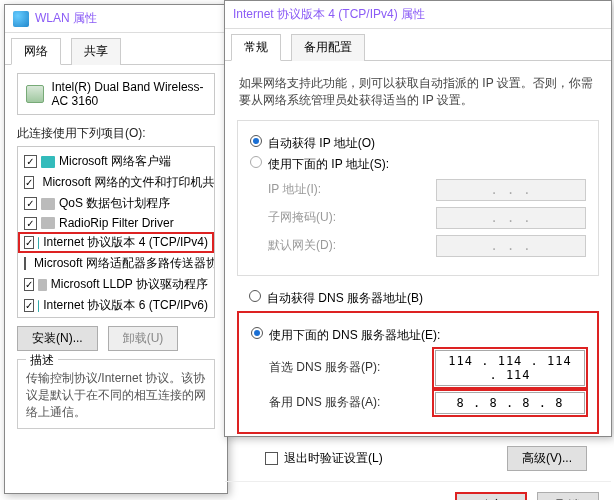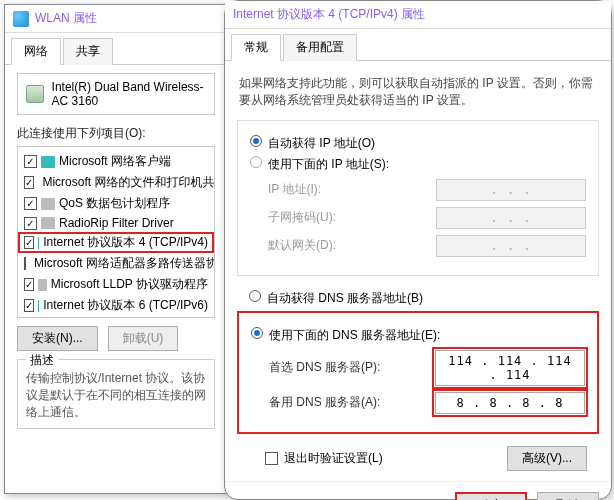--- a/index.html
+++ b/index.html
@@ -4,21 +4,21 @@
 <style>
 * { box-sizing: border-box; margin: 0; padding: 0; font-family: "Microsoft YaHei", "Segoe UI", sans-serif; font-size: 12px; }
 body { background: #fff; width: 614px; height: 500px; overflow: hidden; position: relative; }
 
 .window { position: absolute; background: #fff; border: 1px solid #888; box-shadow: 2px 2px 8px rgba(0,0,0,0.25); }
 .titlebar { height: 28px; background: #fff; display: flex; align-items: center; padding: 0 8px; border-bottom: 1px solid #ddd; }
 .titlebar .t-icon { width: 16px; height: 16px; margin-right: 6px; background: radial-gradient(circle at 30% 30%, #6cf, #28c); border-radius: 2px; }
 .titlebar .title { flex: 1; color: #8b5cf6; }
 
 .tabstrip { display: flex; padding: 4px 6px 0 6px; background: #fff; border-bottom: 1px solid #ccc; }
-.tab { padding: 4px 12px; border: 1px solid #ccc; border-bottom: none; margin-right: 2px; background: #f5f5f5; cursor: pointer; position: relative; top: 1px; }
+.tab { padding: 4px 12px; border: 1px solid #ccc; border-bottom: none; margin-right: 10px; background: #f5f5f5; cursor: pointer; position: relative; top: 1px; }
 .tab.active { background: #fff; border-bottom: 1px solid #fff; }
 
 .content { padding: 8px 12px; }
 
 .section-label { margin: 6px 0 4px 0; color: #222; }
 .adapter-bar { border: 1px solid #c8c8c8; background: #fff; padding: 6px 8px; display: flex; align-items: center; gap: 8px; margin-bottom: 10px; }
 .adapter-bar .nic-icon { width: 22px; height: 18px; background: linear-gradient(#d8e8d8,#a0c8a0); border: 1px solid #7a7; border-radius: 2px; }
 
 .items-box { border: 1px solid #c8c8c8; background: #fff; padding: 4px 0; height: 172px; overflow: hidden; }
 .item-row { display: flex; align-items: center; padding: 2px 6px; gap: 4px; white-space: nowrap; }
@@ -127,21 +127,21 @@
       <button class="btn disabled">卸载(U)</button>
     </div>
 
     <div class="groupbox">
       <span class="gb-title">描述</span>
       <div class="desc">传输控制协议/Internet 协议。该协议是默认于在不同的相互连接的网络上通信。</div>
     </div>
   </div>
 </div>
 
-<div class="window" style="left:224px; top:0; width:388px; height:500px;border-radius:14px;">
+<div class="window" style="left:224px; top:0; width:388px; height:437px;">
   <div class="titlebar">
     <span class="title">Internet 协议版本 4 (TCP/IPv4) 属性</span>
   </div>
   <div class="tabstrip">
     <div class="tab active">常规</div>
     <div class="tab">备用配置</div>
   </div>
   <div class="content">
     <div class="intro">如果网络支持此功能，则可以获取自动指派的 IP 设置。否则，你需要从网络系统管理员处获得适当的 IP 设置。</div>
 

